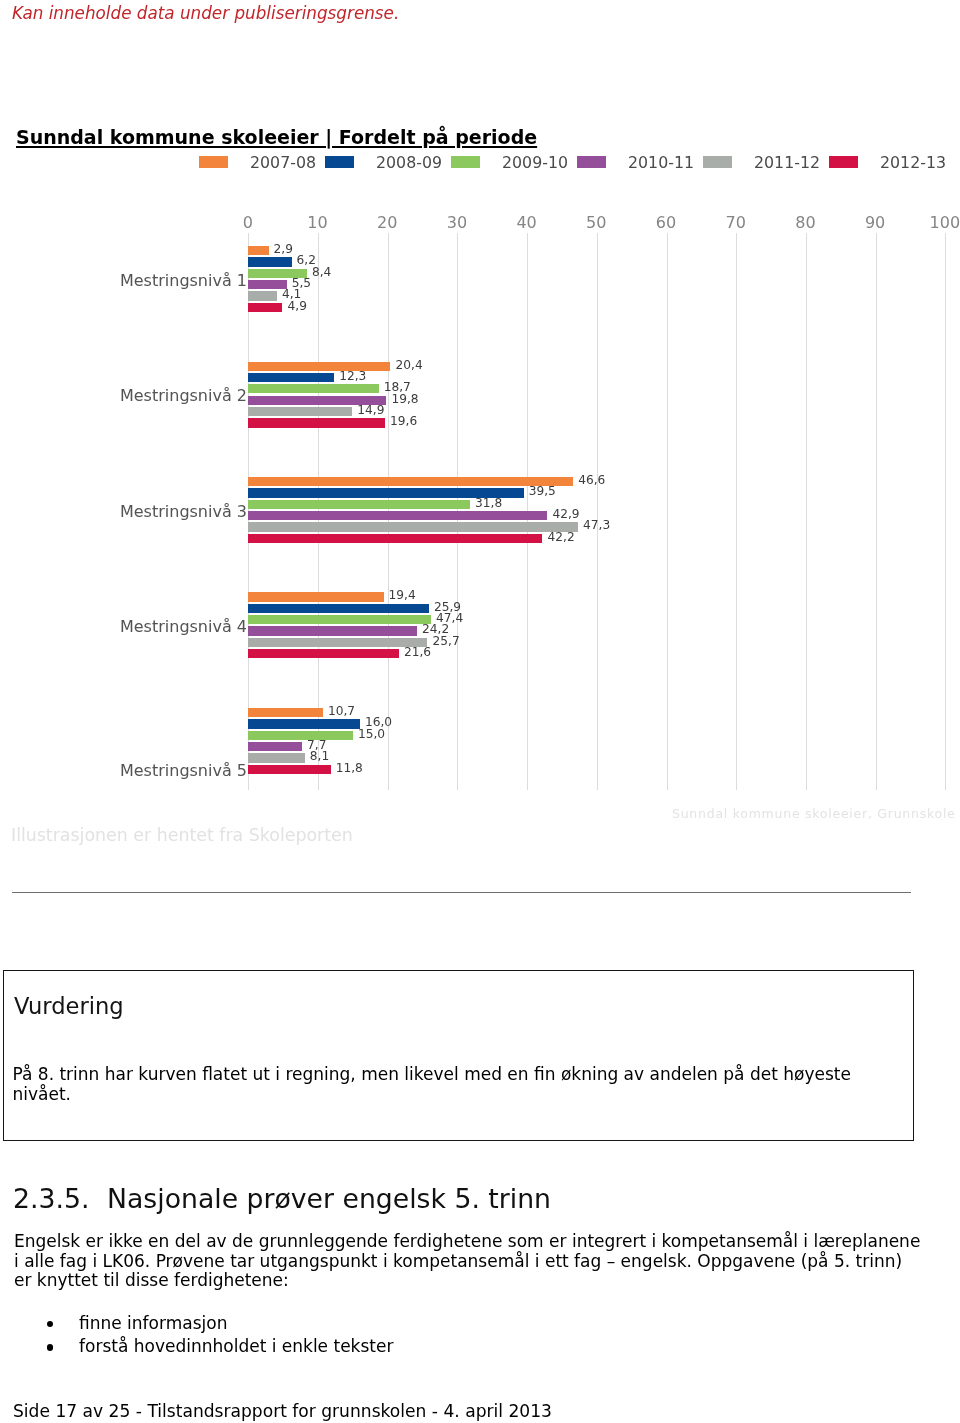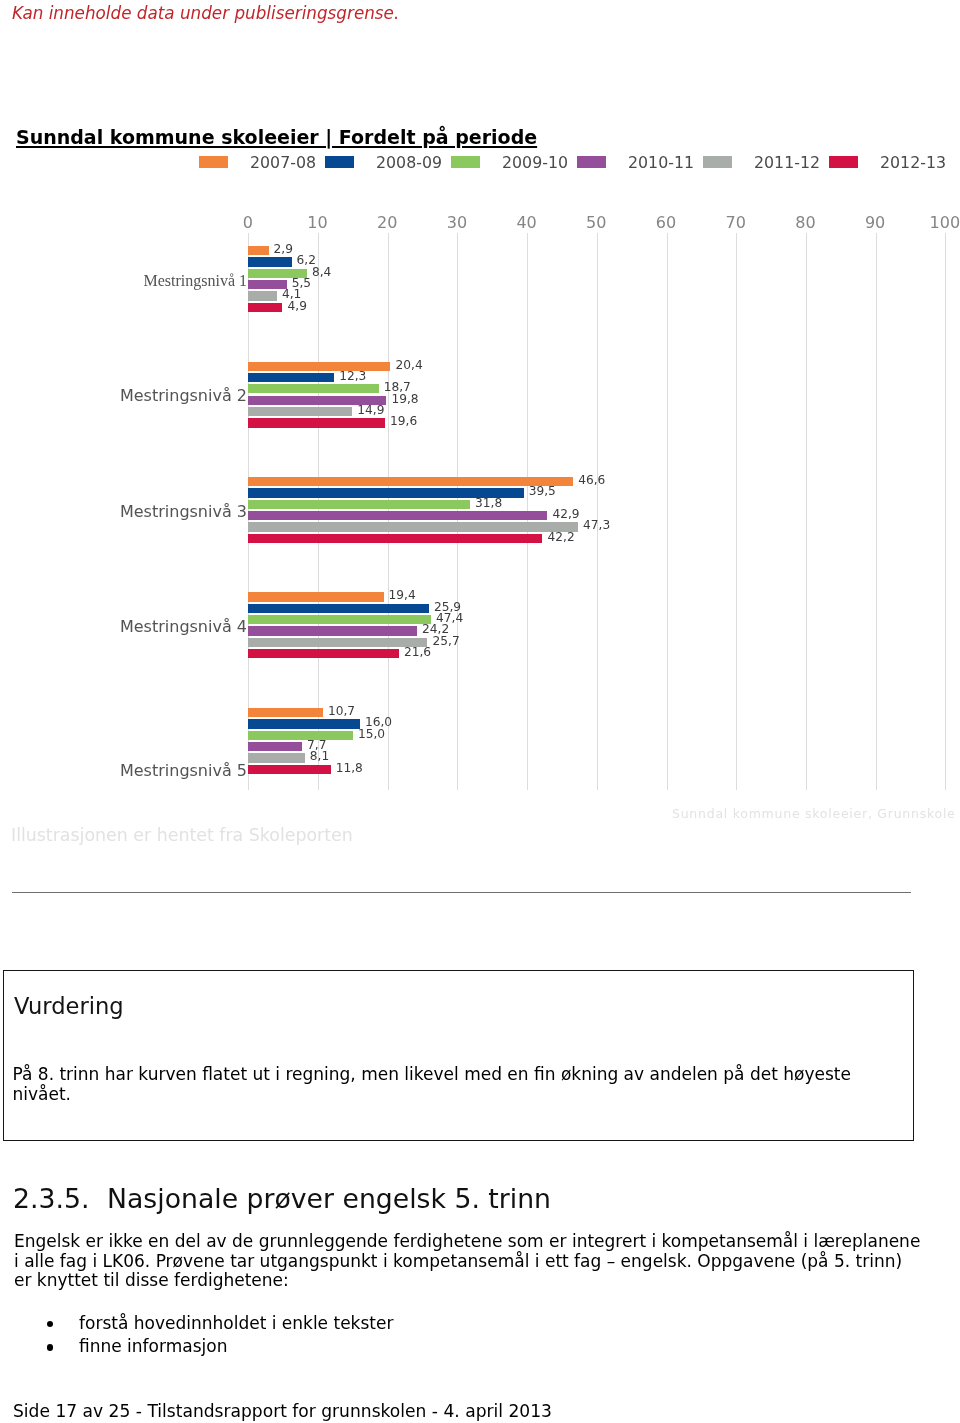--- a/index.html
+++ b/index.html
@@ -103,21 +103,21 @@
         <div class="gridline" style="left: 666.5px;"></div>
         <div class="xtick" style="left: 666px;">60</div>
         <div class="gridline" style="left: 736.2px;"></div>
         <div class="xtick" style="left: 735.7px;">70</div>
         <div class="gridline" style="left: 805.9px;"></div>
         <div class="xtick" style="left: 805.4px;">80</div>
         <div class="gridline" style="left: 875.6px;"></div>
         <div class="xtick" style="left: 875.1px;">90</div>
         <div class="gridline" style="left: 945.3px;"></div>
         <div class="xtick" style="left: 944.8px;">100</div>
-        <div class="cat-label" style="top: 272.55px; font-family: Liberation Serif, serif;">Mestringsnivå 1</div>
+        <div class="cat-label" style="top: 272.55px;">Mestringsnivå 1</div>
         <div class="bar" style="left: 248.3px; width: 20.213px; top: 246px; background: rgb(242, 132, 60);"></div>
         <div class="bar-val" style="left: 273.613px; top: 243px;">2,9</div>
         <div class="bar" style="left: 248.3px; width: 43.214px; top: 257.35px; background: rgb(6, 72, 146);"></div>
         <div class="bar-val" style="left: 296.614px; top: 254.35px;">6,2</div>
         <div class="bar" style="left: 248.3px; width: 58.548px; top: 268.7px; background: rgb(139, 201, 94);"></div>
         <div class="bar-val" style="left: 311.948px; top: 265.7px;">8,4</div>
         <div class="bar" style="left: 248.3px; width: 38.335px; top: 280.05px; background: rgb(149, 78, 153);"></div>
         <div class="bar-val" style="left: 291.735px; top: 277.05px;">5,5</div>
         <div class="bar" style="left: 248.3px; width: 28.577px; top: 291.4px; background: rgb(169, 173, 169);"></div>
         <div class="bar-val" style="left: 281.977px; top: 288.4px;">4,1</div>
@@ -185,22 +185,22 @@
   <div class="vbox">
     <div class="vbox-title">Vurdering</div>
     <div class="vbox-p1">På 8. trinn har kurven flatet ut i regning, men likevel med en fin økning av andelen på det høyeste nivået.</div>
   </div>
 
   <div class="sec-h"><span class="sec-num">2.3.5.</span><span>Nasjonale prøver engelsk 5. trinn</span></div>
   <div class="sec-body">Engelsk er ikke en del av de grunnleggende ferdighetene som er integrert i kompetansemål i læreplanene i alle fag i LK06. Prøvene tar utgangspunkt i kompetansemål i ett fag – engelsk. Oppgavene (på 5. trinn) er knyttet til disse ferdighetene:</div>
   <div class="bullets" id="bullets">
       <div class="bullet-row">
         <span class="bullet-dot"></span>
-        <span class="bullet-text">forstå hovedinnholdet i enkle tekster</span>
+        <span class="bullet-text">finne informasjon</span>
       </div>
       <div class="bullet-row">
         <span class="bullet-dot"></span>
-        <span class="bullet-text">finne informasjon</span>
+        <span class="bullet-text">forstå hovedinnholdet i enkle tekster</span>
       </div>
     </div>
 
   <div class="footer">Side 17 av 25 - Tilstandsrapport for grunnskolen - 4. april 2013</div>
 </div>
 
 </body></html>

